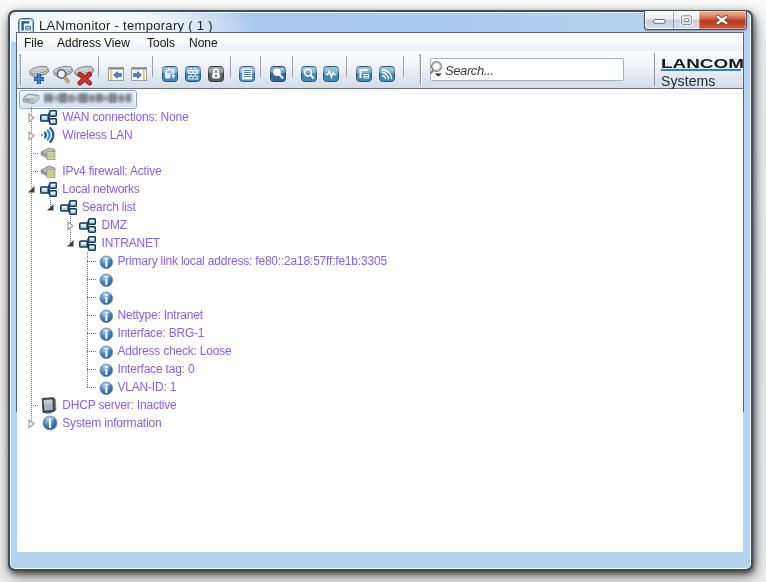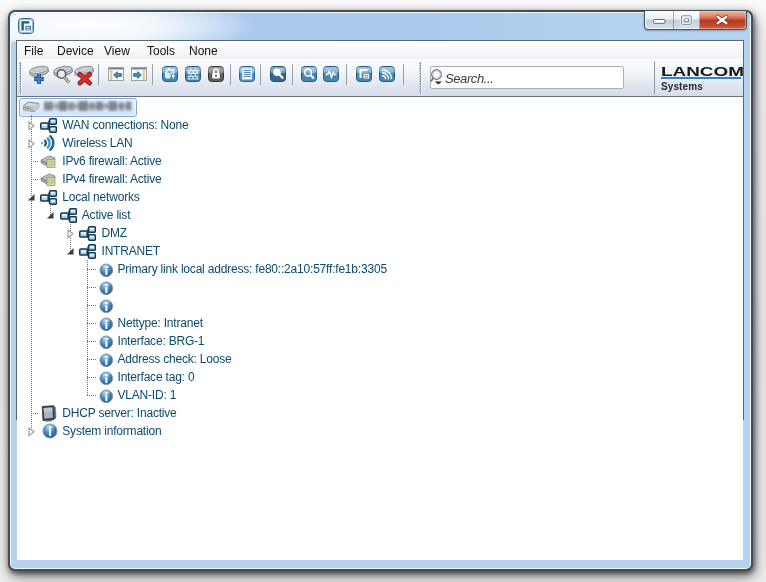--- a/index.html
+++ b/index.html
@@ -24,57 +24,58 @@
   
   .capgrp{position:absolute;left:644px;top:11px;width:101px;height:18px;
     border:1px solid #46525c;border-top:none;border-radius:0 0 4px 4px;
     background:linear-gradient(180deg,#fdfeff 0%,#e8eef4 45%,#c4cedb 50%,#d8dfe9 100%);
     box-shadow:inset 0 0 0 1px rgba(255,255,255,.7),0 1px 2px rgba(0,0,0,.25);}
   .capdiv{position:absolute;top:0;width:1px;height:18px;background:rgba(90,105,120,.55)}
   .closebtn{position:absolute;left:54px;top:0;width:47px;height:18px;border-radius:0 0 4px 0;
     background:linear-gradient(180deg,#efb49c 0%,#e29579 22%,#cd5b40 45%,#b43a24 52%,#bf4730 78%,#d3643c 100%);
     box-shadow:inset 0 0 0 1px rgba(255,220,200,.45);}
   
-  .client{position:absolute;left:16px;top:40px;width:728px;height:380px;
+  .client{position:absolute;left:16px;top:32px;width:728px;height:380px;
     border:1px solid #5a6873;background:#fff;box-sizing:border-box}
   .menubar{position:absolute;left:0;top:0;width:726px;height:18px;
     background:linear-gradient(180deg,#ffffff 0%,#f7f9fb 50%,#eceff4 100%)}
   .menubar span{position:absolute;top:3px;font-size:12px;color:#121212}
   .toolbar{position:absolute;left:0;top:18px;width:726px;height:37px;
     background:linear-gradient(180deg,#fcfdfe 0%,#eef2f7 45%,#dfe5ee 75%,#d4dce8 100%);
     border-bottom:1px solid #68737f}
   .tb-sep{position:absolute;top:5px;width:1px;height:21px;background:#98a1ae}
   .grip{position:absolute;top:3px;width:3px;height:32px;
     background:radial-gradient(circle at 1.4px 1.2px,#8d97a4 0 0.9px,#f4f6f9 1.1px 1.7px,rgba(0,0,0,0) 1.8px);
     background-size:3px 2.6px}
   .searchbox{position:absolute;left:413px;top:7px;width:192px;height:21px;background:#fff;
     border:1px solid #a9b0bd;border-radius:2px}
   .searchtxt{position:absolute;left:14px;top:3.5px;font-size:13px;letter-spacing:-0.4px;font-style:italic;color:#3c3c3c}
   
   .lancom{position:absolute;left:644px;top:7px;width:96px;height:28px}
   .lancom .l1{position:absolute;left:0;top:-1px;font-weight:bold;font-size:13.3px;letter-spacing:0;color:#14181d;line-height:13.3px;transform:scaleX(1.42);transform-origin:0 50%;white-space:pre}
   .lancom .bar{position:absolute;left:0px;top:10.6px;width:80px;height:2.4px;background:#2f7fd6}
-  .lancom .l2{position:absolute;left:0px;top:14.5px;font-weight:bold;font-size:10px;color:#23282e;letter-spacing:0.1px}
+  .lancom .l2{position:absolute;left:0px;top:14.5px;font-weight:normal;font-size:14px;color:#23282e;letter-spacing:0.1px}
   
-  .tree{position:absolute;left:0;top:56px;width:726px;height:463px;background:#fff;font-size:12px;color:#0c4a6e}
+  .tree{position:absolute;left:0;top:56px;width:726px;height:463px;background:#fff;font-size:12px;color:#8b5cf6}
   .trow{position:absolute;height:18px;line-height:18px;white-space:pre;letter-spacing:-0.2px}
   .vdot{position:absolute;width:1px;
     background:repeating-linear-gradient(180deg,#757575 0 1px,transparent 1px 2px)}
   .hdot{position:absolute;height:1px;
     background:repeating-linear-gradient(90deg,#757575 0 1px,transparent 1px 2px)}
   .sel{position:absolute;left:2px;top:1px;width:116px;height:17px;border:1px solid #84a7d4;border-radius:3px;
     background:linear-gradient(180deg,#ebf4fd 0%,#dcebfa 50%,#d0e4f8 100%);
     box-shadow:inset 0 0 0 1px rgba(255,255,255,.6)}
   .blur{position:absolute;left:27px;top:3px;width:88px;height:12px;filter:blur(1.15px);opacity:.96}
 </style>
 </head>
 <body>
 <div class="win">
   <div class="tbar"></div>
   <div class="titleglow"></div>
+  <div class="titletxt">LANmonitor - temporary ( 1 )</div>
 </div>
 
 <div class="capgrp">
   <div class="capdiv" style="left:28px"></div>
   <div class="capdiv" style="left:54px"></div>
   <div class="closebtn"></div>
   <svg class="abs" style="left:0;top:0" width="101" height="18">
     <rect x="8.5" y="8.5" width="11.5" height="3.8" rx="1.2" fill="#fff" stroke="#5f6a76" stroke-width="1"></rect>
     <rect x="36.5" y="4.8" width="9.8" height="8.6" rx="1.2" fill="none" stroke="#fff" stroke-width="2.2"></rect>
     <rect x="36.5" y="4.8" width="9.8" height="8.6" rx="1.2" fill="none" stroke="#5f6a76" stroke-width="0.8"></rect>
@@ -92,21 +93,21 @@
   <rect x="0.5" y="0.5" width="15" height="15" rx="3.2" fill="#dcebf7" stroke="#39648f" stroke-width="1"></rect>
   <rect x="1.6" y="1.6" width="12.8" height="12.8" rx="2.2" fill="#fbfdff" stroke="#7aa8cc" stroke-width="0.8"></rect>
   <path d="M4.6 12.4 L4.6 4.4 L11.4 4.4" fill="none" stroke="#195a91" stroke-width="2.4"></path>
   <rect x="7.4" y="7.8" width="5.6" height="4.6" fill="#2571a8"></rect>
   <rect x="8.3" y="8.8" width="3.8" height="1" fill="#fff" opacity=".9"></rect>
   <rect x="8.3" y="10.6" width="3.8" height="1" fill="#fff" opacity=".9"></rect>
 </svg>
 <div class="client">
   <div class="menubar">
     <span style="left:7px">File</span>
-    <span style="left:40px">Device</span>
+    <span style="left:40px">Address</span>
     <span style="left:87px">View</span>
     <span style="left:130px">Tools</span>
     <span style="left:172px">None</span>
   </div>
   <div class="toolbar" id="toolbar">
     <div class="grip" style="left:2px"></div>
     <div class="tb-sep" style="left:81px"></div>
     <div class="tb-sep" style="left:135px"></div>
     <div class="tb-sep" style="left:213px"></div>
     <div class="tb-sep" style="left:243px"></div>
@@ -178,27 +179,26 @@
         <path d="M1 1 L6 4.8 L1 8.6 Z" fill="#fdfdfd" stroke="#9a9a9a" stroke-width="1.1"></path>
       </svg>
       <svg class="abs" style="left:48.5px;top:150px" width="9" height="9" viewBox="0 0 9 9">
         <path d="M7.5 1 L7.5 7.5 L1 7.5 Z" fill="#3d3d3d"></path>
       </svg>
       <svg class="abs" style="left:11px;top:329.5px" width="7" height="10" viewBox="0 0 7 10">
         <path d="M1 1 L6 4.8 L1 8.6 Z" fill="#fdfdfd" stroke="#9a9a9a" stroke-width="1.1"></path>
       </svg>
       <div class="trow" style="left:45.3px;top:19px">WAN connections: None</div>
       <div class="trow" style="left:45.3px;top:37px">Wireless LAN</div>
-      <div class="trow" style="left:45.3px;top:55px">IPv6 firewall: Active</div>
       <div class="trow" style="left:45.3px;top:73px">IPv4 firewall: Active</div>
       <div class="trow" style="left:45.3px;top:91px">Local networks</div>
-      <div class="trow" style="left:64.8px;top:109px">Active list</div>
+      <div class="trow" style="left:64.8px;top:109px">Search list</div>
       <div class="trow" style="left:84.5px;top:127px">DMZ</div>
       <div class="trow" style="left:84.5px;top:145px">INTRANET</div>
-      <div class="trow" style="left:100.5px;top:163px">Primary link local address: fe80::2a10:57ff:fe1b:3305</div>
+      <div class="trow" style="left:100.5px;top:163px">Primary link local address: fe80::2a18:57ff:fe1b:3305</div>
       <div class="trow" style="left:100.5px;top:217px">Nettype: Intranet</div>
       <div class="trow" style="left:100.5px;top:235px">Interface: BRG-1</div>
       <div class="trow" style="left:100.5px;top:253px">Address check: Loose</div>
       <div class="trow" style="left:100.5px;top:271px">Interface tag: 0</div>
       <div class="trow" style="left:100.5px;top:289px">VLAN-ID: 1</div>
       <div class="trow" style="left:45.3px;top:325px">System information</div>
       <div class="trow" style="left:45.3px;top:307px">DHCP server: Inactive</div>
       <svg class="abs" style="left:23px;top:21px" width="17" height="15" viewBox="0 0 17 15">
 <rect x="0.75" y="4.9" width="7.5" height="6.2" rx="1.2" fill="#a8d0eb" stroke="#17384f" stroke-width="1.5"></rect>
 <rect x="2.1" y="6.1" width="4.9" height="2.1" fill="#e2f2fb"></rect>

